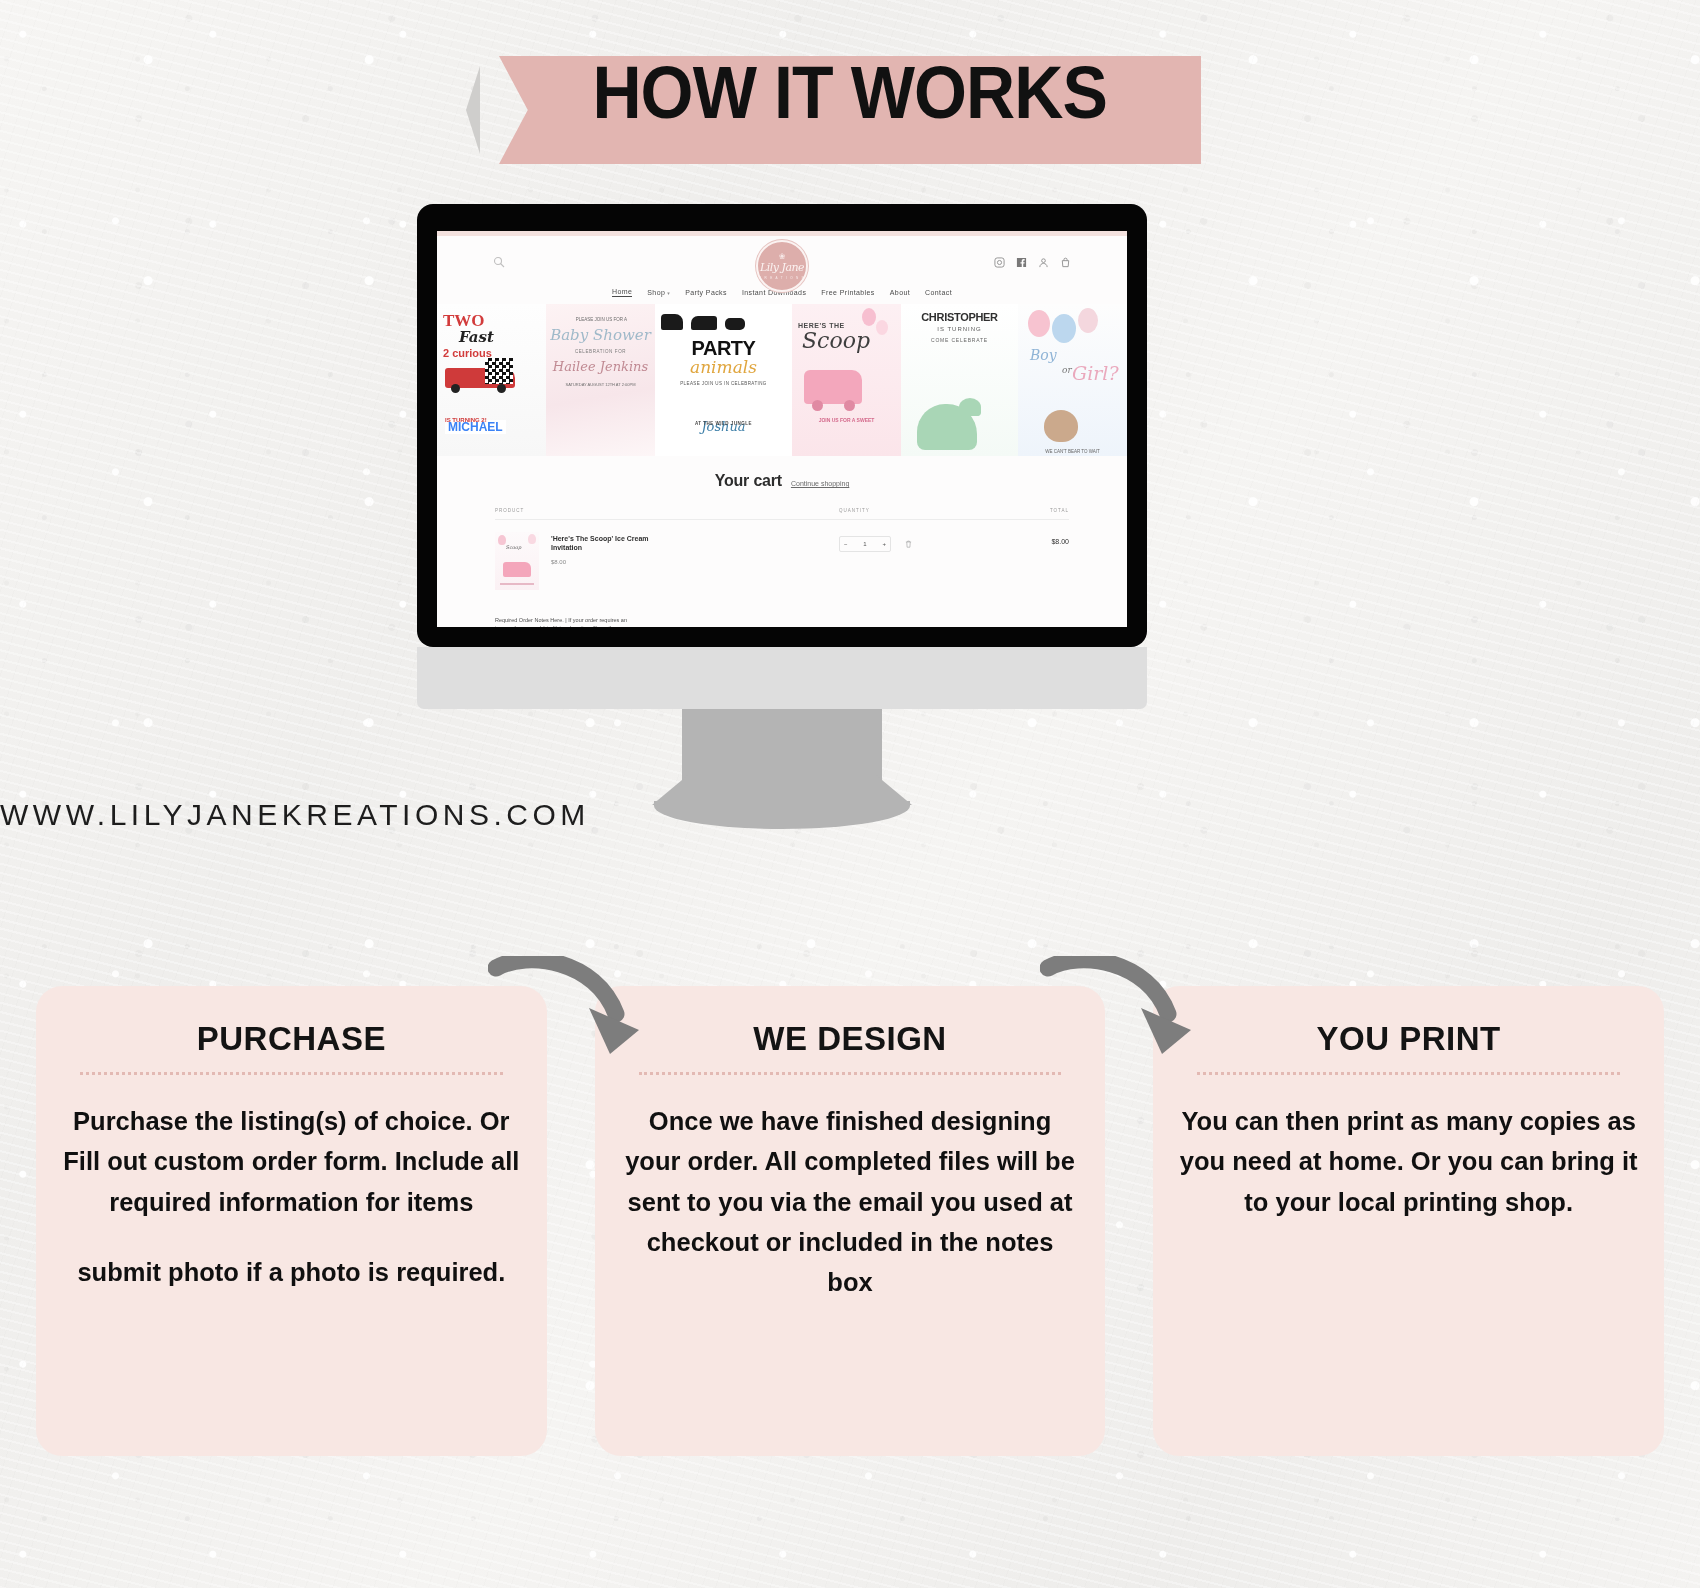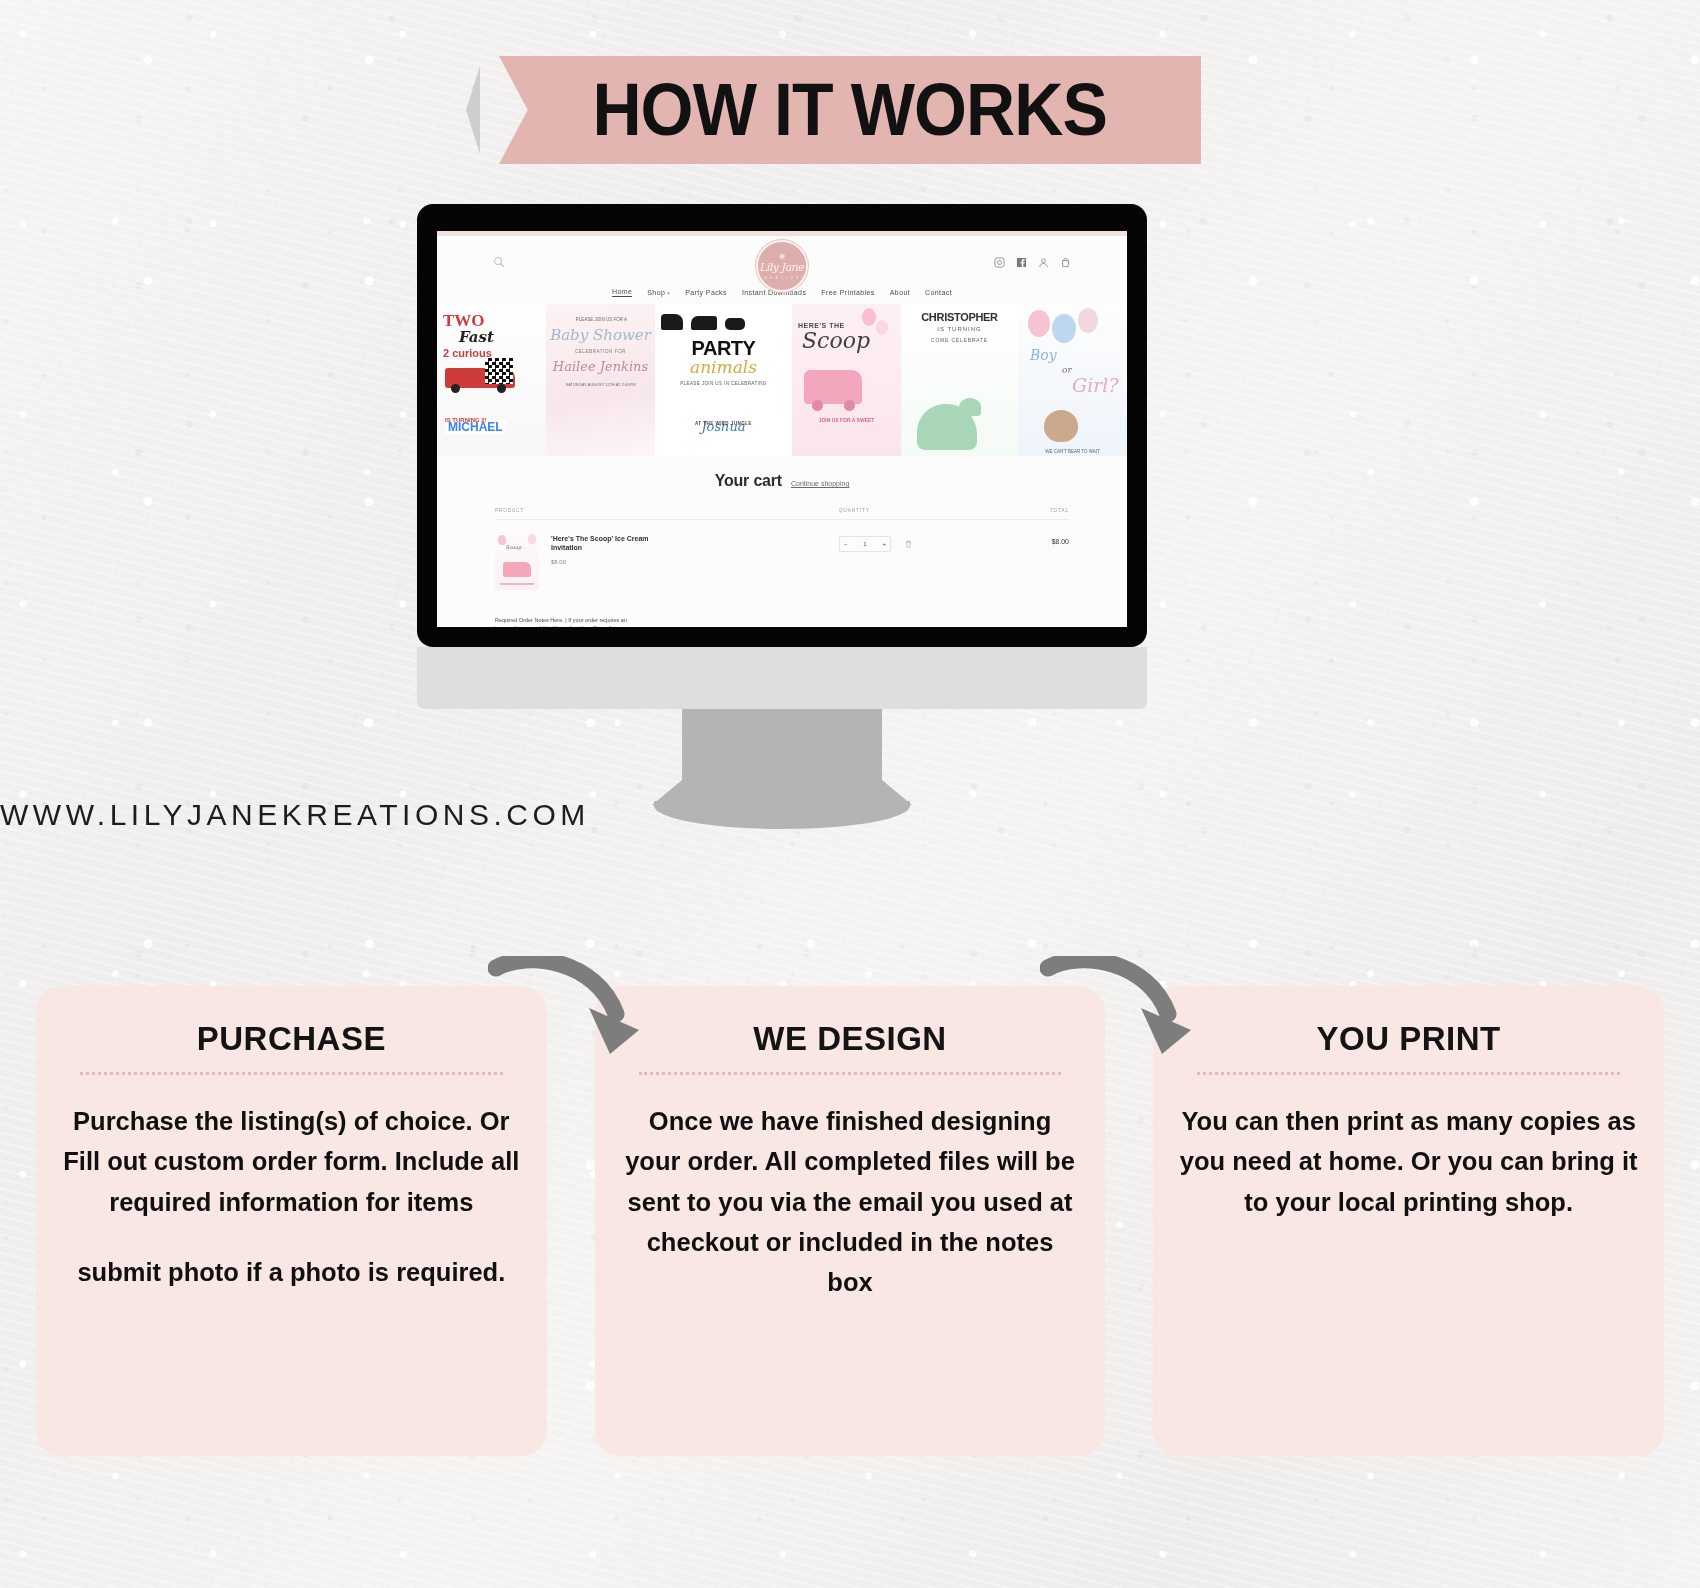--- a/index.html
+++ b/index.html
@@ -46,21 +46,21 @@
     top: 56px; left: 0; right: 0;
     display: flex; justify-content: center;
     z-index: 3;
   }
   #banner {
     position: relative;
     width: 702px;
     height: 108px;
     background: #e2b5b1;
     clip-path: polygon(0 0, 100% 0, 100% 100%, 0 100%, 4.1% 50%);
-    display: flex; align-items: center; justify-content: center;
+    display: flex; justify-content: center;
   }
   #banner-title {
     font-family: "Liberation Sans", sans-serif;
     font-size: 74px;
     font-weight: bold;
     letter-spacing: -1px;
     color: #111111;
     transform: scaleX(0.92);
     white-space: nowrap;
     line-height: 1;
@@ -390,21 +390,21 @@
             <div style="position:absolute;bottom:6px;left:16px;width:60px;height:46px;background:#a9d6b6;border-radius:28px 30px 8px 8px;"></div>
             <div style="position:absolute;bottom:40px;left:58px;width:22px;height:18px;background:#a9d6b6;border-radius:50% 50% 20% 20%;"></div>
           </div>
 
           <div class="hero-card" id="hero-6">
             <div style="position:absolute;top:6px;left:10px;width:22px;height:27px;border-radius:50%;background:#f7c3d0;"></div>
             <div style="position:absolute;top:10px;left:34px;width:24px;height:29px;border-radius:50%;background:#bcd7ee;"></div>
             <div style="position:absolute;top:4px;left:60px;width:20px;height:25px;border-radius:50%;background:#f4d7de;"></div>
             <div class="hero-txt" style="top:44px;left:12px;font-size:14px;font-style:italic;color:#8fb4d6;font-family:'DejaVu Serif',serif;">Boy</div>
             <div class="hero-txt" style="top:62px;left:44px;font-size:9px;font-style:italic;color:#777;font-family:'DejaVu Serif',serif;">or</div>
-            <div class="hero-txt" style="top:72px;left:54px;font-size:19px;font-style:italic;color:#eaa9bd;font-family:'DejaVu Serif',serif;">Girl?</div>
+            <div class="hero-txt" style="top:60px;left:54px;font-size:19px;font-style:italic;color:#eaa9bd;font-family:'DejaVu Serif',serif;">Girl?</div>
             <div style="position:absolute;bottom:14px;left:26px;width:34px;height:32px;border-radius:50% 50% 45% 45%;background:#cba98c;"></div>
             <div class="hero-txt" style="bottom:2px;left:4px;right:4px;text-align:center;font-size:4.5px;color:#666;">WE CAN'T BEAR TO WAIT</div>
           </div>
         </div>
 
         <div id="cart">
           <div id="cart-title-row">
             <div id="cart-title">Your cart</div>
             <div id="cart-continue">Continue shopping</div>
           </div>

